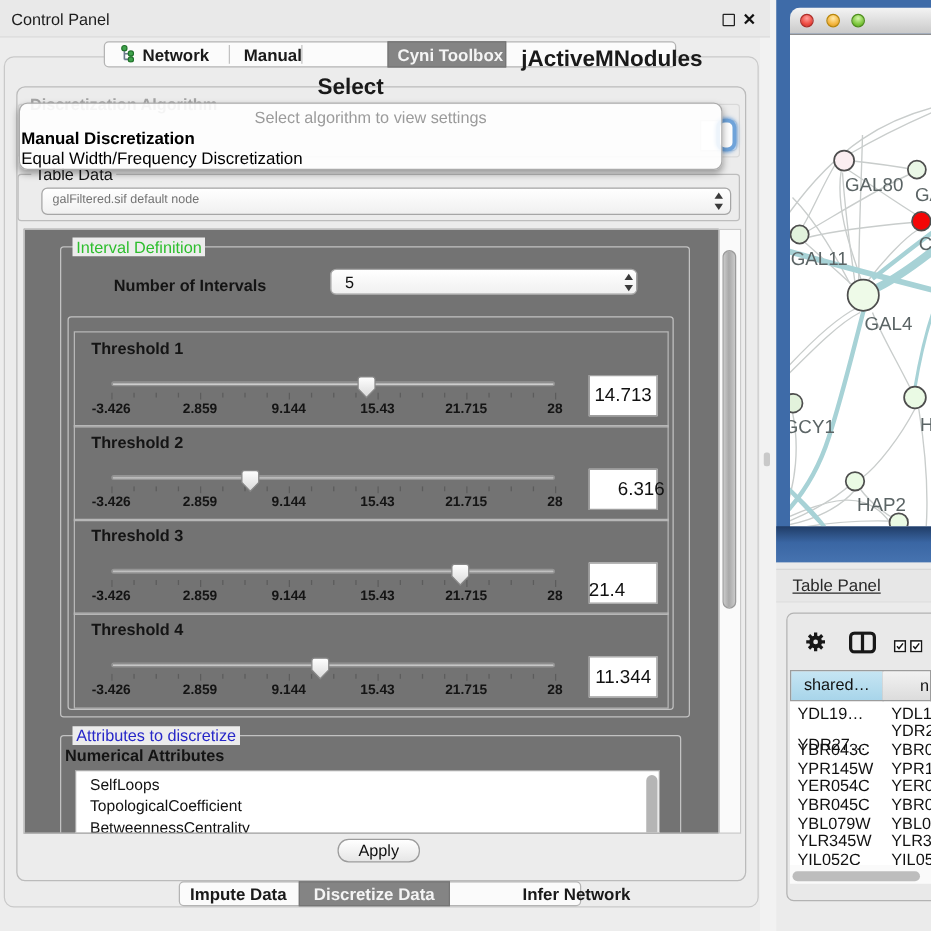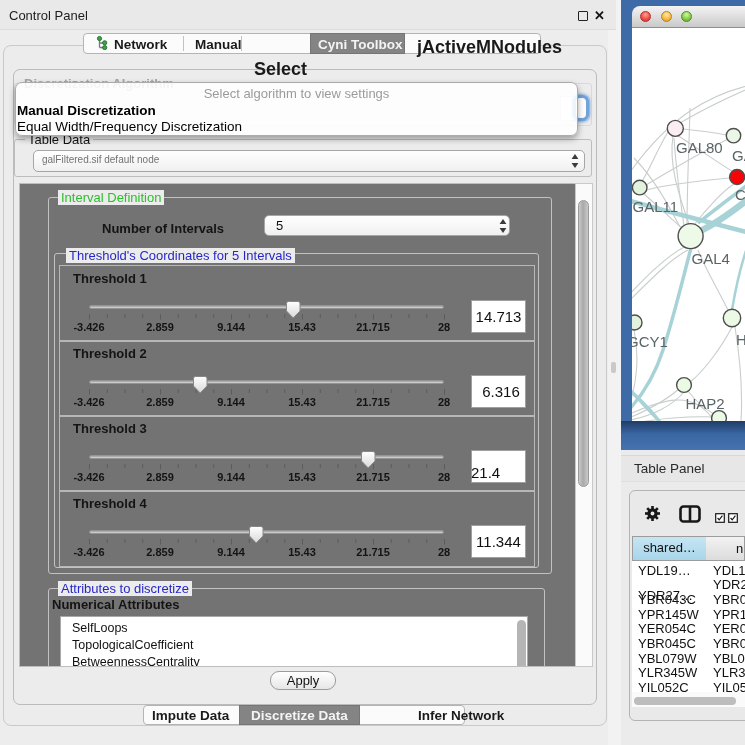--- a/index.html
+++ b/index.html
@@ -59,32 +59,31 @@
   <svg width="10" height="18">
     <path d="M5,2 L8.4,7 L1.6,7 Z" fill="#3a3a3a"></path>
     <path d="M5,16 L8.4,11 L1.6,11 Z" fill="#3a3a3a"></path>
   </svg>
 </div>
 
 <div class="abs" id="viewport" style="left:19px;top:183px;width:556px;height:484px;border:1px solid #bdbdbd;border-right:none;background:#737373;box-sizing:border-box;overflow:hidden;">
 
   <div class="abs" style="left:28px;top:13px;width:502px;height:375px;border:1px solid #c2c2c2;border-radius:3px;"></div>
   <div class="abs" style="left:38px;top:6px;font-size:13px;color:#2dbe2d;background:#ececec;padding:0 3px;">Interval Definition</div>
-  <div class="abs" style="left:82px;top:37px;font-size:13px;font-weight:bold;color:#141414;">Number of Intervals</div>
+  <div class="abs" style="left:71px;top:37px;font-size:13px;font-weight:bold;color:#141414;">Number of Intervals</div>
   <div class="abs" style="left:244px;top:31px;width:246px;height:21px;background:linear-gradient(#ffffff,#f0f0f0);border:1px solid #a6a6a6;border-radius:5px;box-sizing:border-box;"></div>
   <div class="abs" style="left:256px;top:34px;font-size:13px;color:#111;">5</div>
   <div class="abs" style="left:478px;top:33px;">
     <svg width="10" height="18">
       <path d="M5,2 L8.4,7 L1.6,7 Z" fill="#3a3a3a"></path>
       <path d="M5,16 L8.4,11 L1.6,11 Z" fill="#3a3a3a"></path>
     </svg>
   </div>
 
   <div class="abs" style="left:34px;top:69px;width:483px;height:313px;border:1px solid #c2c2c2;border-radius:3px;"></div>
-  <div class="abs" style="left:46px;top:64px;font-size:13px;color:#2727c8;background:#ececec;padding:0 3px;">Threshold's Coordinates for 5 Intervals</div>
 
   <div class="abs" style="left:39px;top:81px;width:474px;height:75px;border:1px solid #b7b7b7;"></div>
   <div class="abs" style="left:53px;top:87px;font-size:13px;font-weight:bold;color:#141414;">Threshold 1</div>
   <div class="abs" style="left:69px;top:121px;width:355px;height:4px;background:linear-gradient(#9d9d9d,#d8d8d8);border:1px solid #949494;border-radius:3px;box-sizing:border-box;"></div>
   <svg class="abs" style="left:69px;top:130px;" width="357" height="6">
       <line x1="0.50" y1="0" x2="0.50" y2="5.5" stroke="#5c5c5c" stroke-width="1"></line>
       <line x1="18.25" y1="0" x2="18.25" y2="4" stroke="#5c5c5c" stroke-width="1"></line>
       <line x1="36.00" y1="0" x2="36.00" y2="4" stroke="#5c5c5c" stroke-width="1"></line>
       <line x1="53.75" y1="0" x2="53.75" y2="4" stroke="#5c5c5c" stroke-width="1"></line>
       <line x1="71.50" y1="0" x2="71.50" y2="5.5" stroke="#5c5c5c" stroke-width="1"></line>
@@ -157,21 +156,21 @@
   <svg class="abs" style="left:172px;top:191px;" width="17" height="20">
       <defs>
         <linearGradient id="thg1" x1="0" y1="0" x2="0" y2="1">
         <stop offset="0" stop-color="#ffffff"></stop>
           <stop offset="1" stop-color="#d9d9d9"></stop>
         </linearGradient>
       </defs>
       <path d="M3.5,1.5 H13 Q15,1.5 15,3.5 V11 L8.2,18 L1.5,11 V3.5 Q1.5,1.5 3.5,1.5 Z" fill="url(#thg1)" stroke="#878787" stroke-width="1"></path>
     </svg>
   <div class="abs" style="left:451px;top:191px;width:55px;height:33px;background:#fff;border:1px solid #9f9f9f;box-sizing:border-box;"></div>
-  <div class="abs" style="left:451px;top:191px;width:60px;height:33px;line-height:33px;text-align:center;font-size:15px;color:#111;">6.316</div>
+  <div class="abs" style="left:451px;top:191px;width:60px;height:33px;line-height:33px;text-align:center;font-size:15px;color:#111;padding-left:12px;">6.316</div>
   <div class="abs" style="left:39px;top:231px;width:474px;height:75px;border:1px solid #b7b7b7;"></div>
   <div class="abs" style="left:53px;top:237px;font-size:13px;font-weight:bold;color:#141414;">Threshold 3</div>
   <div class="abs" style="left:69px;top:271px;width:355px;height:4px;background:linear-gradient(#9d9d9d,#d8d8d8);border:1px solid #949494;border-radius:3px;box-sizing:border-box;"></div>
   <svg class="abs" style="left:69px;top:280px;" width="357" height="6">
       <line x1="0.50" y1="0" x2="0.50" y2="5.5" stroke="#5c5c5c" stroke-width="1"></line>
       <line x1="18.25" y1="0" x2="18.25" y2="4" stroke="#5c5c5c" stroke-width="1"></line>
       <line x1="36.00" y1="0" x2="36.00" y2="4" stroke="#5c5c5c" stroke-width="1"></line>
       <line x1="53.75" y1="0" x2="53.75" y2="4" stroke="#5c5c5c" stroke-width="1"></line>
       <line x1="71.50" y1="0" x2="71.50" y2="5.5" stroke="#5c5c5c" stroke-width="1"></line>
       <line x1="89.25" y1="0" x2="89.25" y2="4" stroke="#5c5c5c" stroke-width="1"></line>
@@ -340,21 +339,21 @@
     <text x="59.5" y="236">GAL4</text>
     <text x="-5" y="318.5">GCY1</text>
     <text x="104" y="317">HIS</text>
     <text x="53.5" y="381">HAP2</text>
   </g>
 </svg>
 </div>
 
 <div class="abs" style="left:621px;top:450px;width:124px;height:295px;background:#ebebeb;"></div>
 <div class="abs" style="left:621px;top:455px;width:124px;height:27px;background:#e7e7e7;border-top:1px solid #d8d8d8;border-bottom:1px solid #e0e0e0;box-sizing:border-box;"></div>
-<div class="abs" style="left:634px;top:461px;font-size:13.5px;color:#2a2a2a;">Table Panel</div>
+<div class="abs" style="left:634px;top:461px;font-size:13.5px;color:#2a2a2a;text-decoration:underline;">Table Panel</div>
 
 <div class="abs" style="left:629px;top:490px;width:130px;height:231px;background:#e9e9e9;border:1px solid #b3b3b3;border-radius:6px 0 0 6px;box-sizing:border-box;"></div>
 
 <div class="abs" id="gearicon" style="left:644px;top:505px;"><svg width="17" height="17" viewBox="0 0 17 17">
   <g stroke="#181818" stroke-width="2.6">
     <line x1="8.5" y1="1" x2="8.5" y2="16"></line>
     <line x1="1" y1="8.5" x2="16" y2="8.5"></line>
     <line x1="3.2" y1="3.2" x2="13.8" y2="13.8"></line>
     <line x1="13.8" y1="3.2" x2="3.2" y2="13.8"></line>
   </g>

